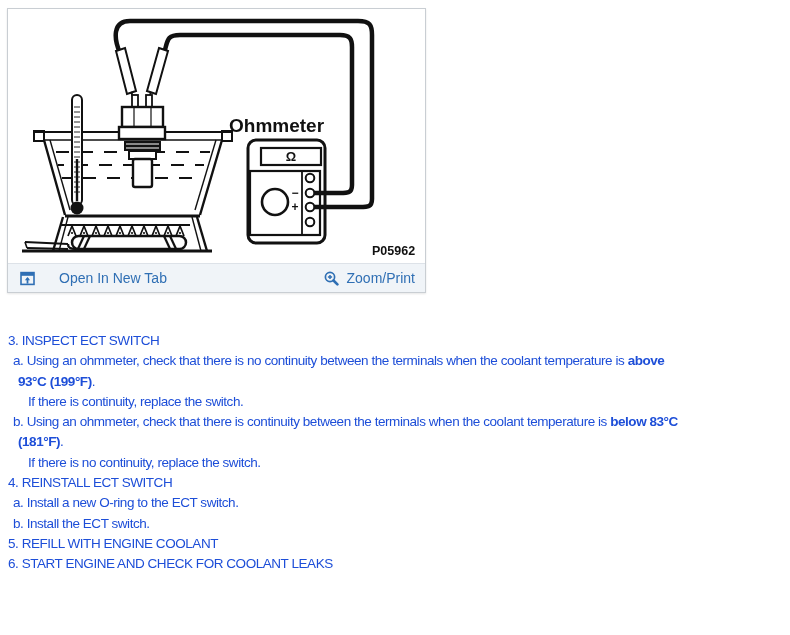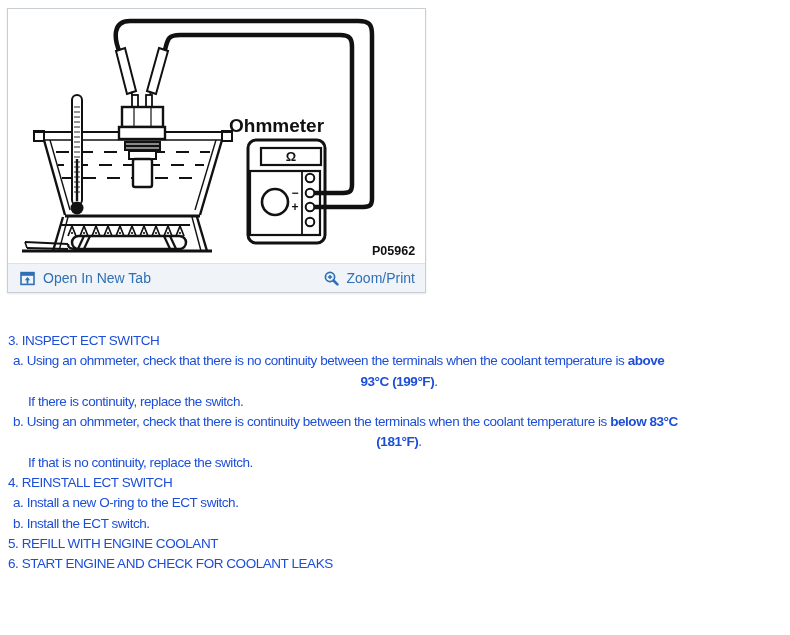--- a/index.html
+++ b/index.html
@@ -7,36 +7,36 @@
         font-family:"Liberation Sans",sans-serif;}
 
   
   .figure-card{position:absolute;left:7px;top:8px;width:417px;background:#fff;
                border:1px solid #c9ced3;box-shadow:0 1px 2px rgba(0,0,0,.10);}
   .image-area{width:417px;height:254px;background:#fff;}
   .image-area svg{display:block;}
   .card-footer{height:29px;background:#f0f4f8;border-top:1px solid #dde2e8;
                display:flex;align-items:center;justify-content:space-between;
                padding:0 10px 0 12px;box-sizing:border-box;}
-  .flink{display:flex;align-items:center;gap:8px;color:#2f6fb4;text-decoration:none;
+  .flink{display:flex;align-items:center;gap:24px;color:#2f6fb4;text-decoration:none;
          font-size:14px;cursor:pointer;}
   .flink svg{flex:0 0 auto;}
 
   
   .d-ln{stroke:#111;fill:none;}
   .d-fw{stroke:#111;fill:#fff;}
   .d-bk{fill:#111;stroke:none;}
   .d-txt{fill:#111;font-family:"Liberation Sans",sans-serif;font-weight:bold;}
 
   
   .instructions{position:absolute;left:0;top:331px;width:788px;color:#1d4ed8;
                 font-size:13.5px;line-height:20.3px;letter-spacing:-0.45px;}
   .iline{white-space:normal;}
   .iline .b{font-weight:bold;}
-  .indent-0{padding-left:10px;text-align:center;}
+  .indent-0{padding-left:18px;}
   .indent-1{padding-left:8px;}
   .indent-2{padding-left:13px;}
   .indent-3{padding-left:28px;}
 </style>
 </head>
 <body>
 
 <div class="page">
 
   <div class="figure-card">
@@ -205,21 +205,21 @@
     </div>
   </div>
 
   <div class="instructions">
       <div class="iline indent-1"><span>3. INSPECT ECT SWITCH</span></div>
       <div class="iline indent-2"><span>a. Using an ohmmeter, check that there is no continuity between the terminals when the coolant temperature is </span><span class="b">above</span></div>
       <div class="iline indent-0"><span class="b">93°C (199°F)</span><span>.</span></div>
       <div class="iline indent-3"><span>If there is continuity, replace the switch.</span></div>
       <div class="iline indent-2"><span>b. Using an ohmmeter, check that there is continuity between the terminals when the coolant temperature is </span><span class="b">below 83°C</span></div>
       <div class="iline indent-0"><span class="b">(181°F)</span><span>.</span></div>
-      <div class="iline indent-3"><span>If that is no continuity, replace the switch.</span></div>
+      <div class="iline indent-3"><span>If there is no continuity, replace the switch.</span></div>
       <div class="iline indent-1"><span>4. REINSTALL ECT SWITCH</span></div>
       <div class="iline indent-2"><span>a. Install a new O-ring to the ECT switch.</span></div>
       <div class="iline indent-2"><span>b. Install the ECT switch.</span></div>
       <div class="iline indent-1"><span>5. REFILL WITH ENGINE COOLANT</span></div>
       <div class="iline indent-1"><span>6. START ENGINE AND CHECK FOR COOLANT LEAKS</span></div>
     </div>
 
 </div>
 
 </body></html>

